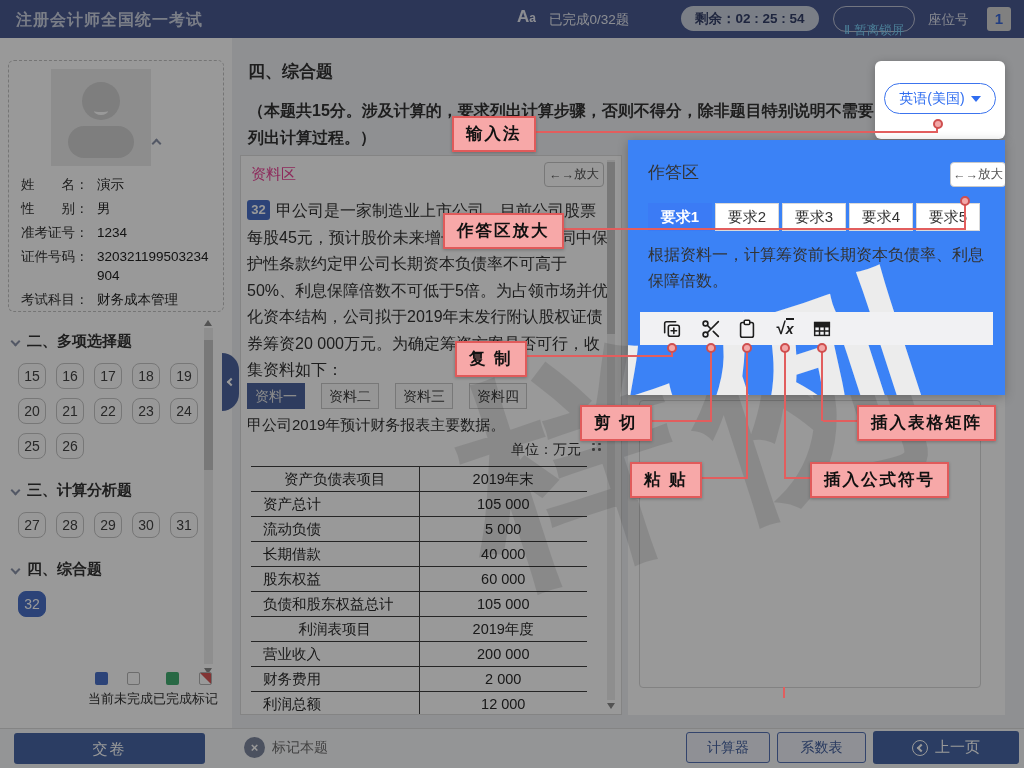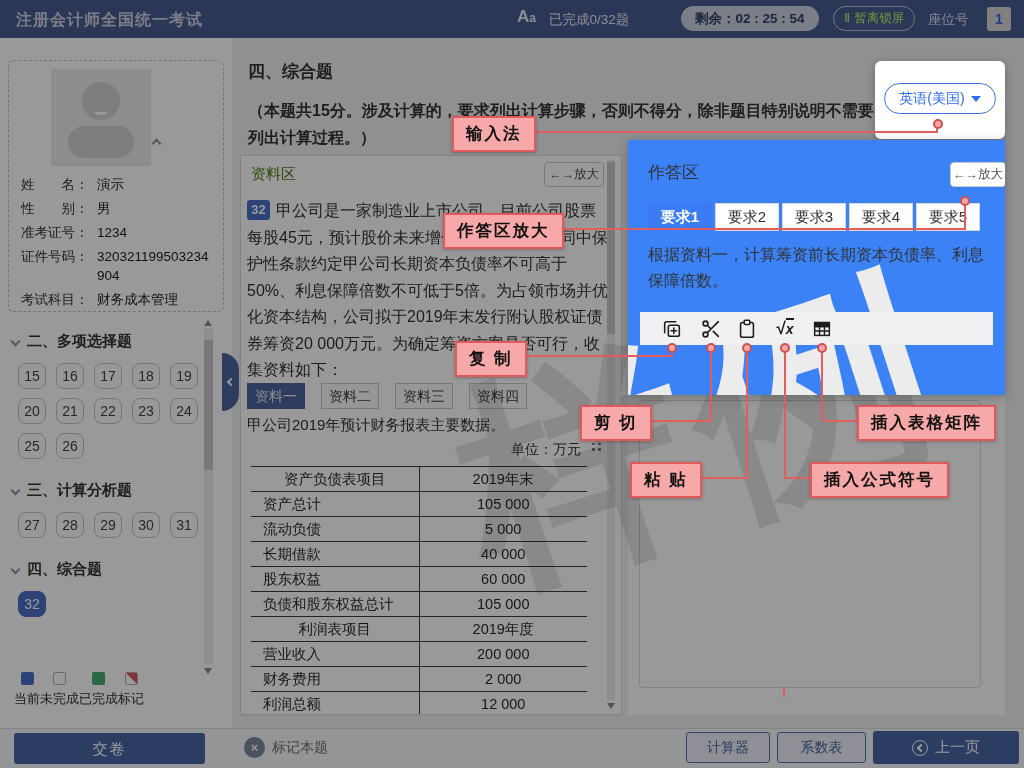--- a/index.html
+++ b/index.html
@@ -6,21 +6,21 @@
   *{box-sizing:border-box;font-family:"Liberation Sans","DejaVu Sans",sans-serif;}
   .page{position:relative;width:1024px;height:768px;background:#eef0f4;overflow:hidden;}
 
   
   .topbar{position:absolute;left:0;top:0;width:1024px;height:38px;background:#4a5a91;}
   .tb-title{position:absolute;left:16px;top:10px;font-size:16px;font-weight:bold;color:#ccd2e2;letter-spacing:1px;}
   .tb-aa{position:absolute;left:517px;top:7px;color:#e8ebf3;font-weight:bold;font-size:17px;}
   .tb-aa small{font-size:12px;font-weight:bold;}
   .tb-progress{position:absolute;left:549px;top:11px;font-size:13.5px;color:#e8ebf3;}
   .tb-timer{position:absolute;left:681px;top:6px;height:25px;line-height:25px;padding:0 14px;border-radius:13px;background:#ccd2e0;color:#333f68;font-size:13.5px;font-weight:bold;}
-  .tb-lock{position:absolute;left:833px;top:6px;height:25px;line-height:22px;padding:0 10px;border:1px solid rgba(255,255,255,.65);border-radius:13px;color:#bef264;font-size:12.5px;}
+  .tb-lock{position:absolute;left:833px;top:6px;height:25px;line-height:22px;padding:12px 10px;border:1px solid rgba(255,255,255,.65);border-radius:13px;color:#7dd3fc;font-size:12.5px;}
   .tb-lock b{font-weight:normal;margin-right:4px;}
   .tb-seat{position:absolute;left:928px;top:11px;font-size:13.5px;color:#dfe3ee;}
   .tb-seatnum{position:absolute;left:987px;top:7px;width:24px;height:24px;background:#d6d6d6;border-radius:3px;color:#3a68d8;font-size:15px;font-weight:bold;text-align:center;line-height:24px;}
 
   
   .sidebar{position:absolute;left:0;top:38px;width:232px;height:690px;background:#fff;}
   .info-card{position:absolute;left:8px;top:22px;width:216px;height:252px;border:1px dashed #c4c4c4;border-radius:6px;}
   .avatar{position:absolute;left:42px;top:8px;width:100px;height:97px;background:#ebebeb;}
   .avatar .head{position:absolute;left:31px;top:13px;width:38px;height:38px;border-radius:50%;background:#d2d2d2;}
   .avatar .smile{position:absolute;left:43px;top:38px;width:14px;height:8px;border-bottom:3px solid #fff;border-radius:50%;}
@@ -33,42 +33,42 @@
   .nav{position:absolute;left:12px;top:288px;width:185px;}
   .nav-header{display:flex;align-items:center;gap:8px;font-size:15px;font-weight:bold;color:#333;margin:6px 0 12px 0;}
   .nav-grid{display:flex;flex-wrap:wrap;gap:9px 10px;margin:0 0 22px 6px;width:182px;}
   .qbtn{width:28px;height:26px;border:1px solid #c6c6c6;border-radius:8px;background:#fdfdfd;font-size:14px;color:#444;text-align:center;line-height:24px;}
   .qbtn.active{background:#4a71c8;border-color:#4a71c8;color:#fff;}
   .sb-scroll{position:absolute;left:204px;top:290px;width:9px;height:336px;background:#ededed;}
   .sb-thumb{position:absolute;left:0;top:12px;width:9px;height:130px;background:#c9c9c9;}
   .tri{width:0;height:0;position:absolute;}
   .tri.up{border-left:4px solid transparent;border-right:4px solid transparent;border-bottom:6px solid #8a8a8a;}
   .tri.down{border-left:4px solid transparent;border-right:4px solid transparent;border-top:6px solid #8a8a8a;}
-  .legend{position:absolute;left:10px;top:634px;width:212px;display:flex;justify-content:flex-start;padding:0 4px;}
+  .legend{position:absolute;left:10px;top:634px;width:212px;display:flex;justify-content:flex-end;padding:0 4px;}
   .lg-item{text-align:center;font-size:13px;color:#333;}
   .lg-sq{width:13px;height:13px;border-radius:2px;margin:0 auto 5px auto;position:relative;overflow:hidden;}
   .lg-sq.current{background:#4a71c8;}
   .lg-sq.todo{background:#fff;border:1px solid #b5b5b5;}
   .lg-sq.done{background:#43ad72;}
   .lg-sq.marked{background:#fff;border:1px solid #b5b5b5;}
   .lg-sq.marked:after{content:"";position:absolute;right:0;top:0;border-left:11px solid transparent;border-top:11px solid #d95858;}
   .collapse-tab{position:absolute;left:222px;top:353px;width:17px;height:58px;background:#4e65a0;border-radius:0 20px 20px 0;z-index:2;display:flex;align-items:center;justify-content:center;}
 
   
   .chev{display:inline-block;width:7px;height:7px;border-right:2px solid #8a93a8;border-bottom:2px solid #8a93a8;}
   .chev.c-down{transform:rotate(45deg);}
   .chev.c-up{transform:rotate(-135deg);margin-top:4px;}
   .chev.c-left{transform:rotate(135deg);}
   .chev.white{border-color:#fff;width:6px;height:6px;}
 
   
   .sec-title{position:absolute;left:248px;top:60px;font-size:17px;font-weight:bold;color:#333;}
   .instruction{position:absolute;left:248px;top:97px;width:640px;font-size:16px;font-weight:bold;line-height:27px;color:#333;}
   .material{position:absolute;left:240px;top:155px;width:382px;height:560px;background:#fff;border:1px solid #dcdcdc;overflow:hidden;}
-  .m-head{position:absolute;left:10px;top:9px;font-size:15px;color:#4d7c0f;}
+  .m-head{position:absolute;left:10px;top:9px;font-size:15px;color:#ec4899;}
   .zoom-btn{position:absolute;height:25px;border:1px solid #c9c9c9;border-radius:4px;font-size:12.5px;color:#555;display:flex;align-items:center;justify-content:center;background:#fff;}
   .m-zoom{left:303px;top:6px;width:60px;}
   .m-q{position:absolute;left:6px;top:42px;width:364px;font-size:16px;line-height:26.5px;color:#333;}
   .badge32{display:inline-block;width:23px;height:20px;background:#4a71c8;border-radius:3px;color:#fff;font-size:13px;font-weight:bold;text-align:center;line-height:20px;margin-right:6px;vertical-align:2px;}
   .m-tabs{position:absolute;left:6px;top:227px;display:flex;gap:16px;}
   .m-tab{height:26px;min-width:58px;padding:0 6px;border:1px solid #c9c9c9;background:#fbfbfb;color:#3a3a3a;font-size:14px;line-height:24px;text-align:center;}
   .m-tab.active{background:#4e659e;border-color:#4e659e;color:#e8e8e8;}
   .m-intro{position:absolute;left:6px;top:260px;font-size:15px;color:#333;}
   .m-unit{position:absolute;left:10px;top:285px;width:336px;text-align:right;padding-right:6px;font-size:14px;color:#333;}
   .m-table{position:absolute;left:10px;top:310px;width:336px;border-collapse:collapse;font-size:14.5px;color:#2b2b2b;}

